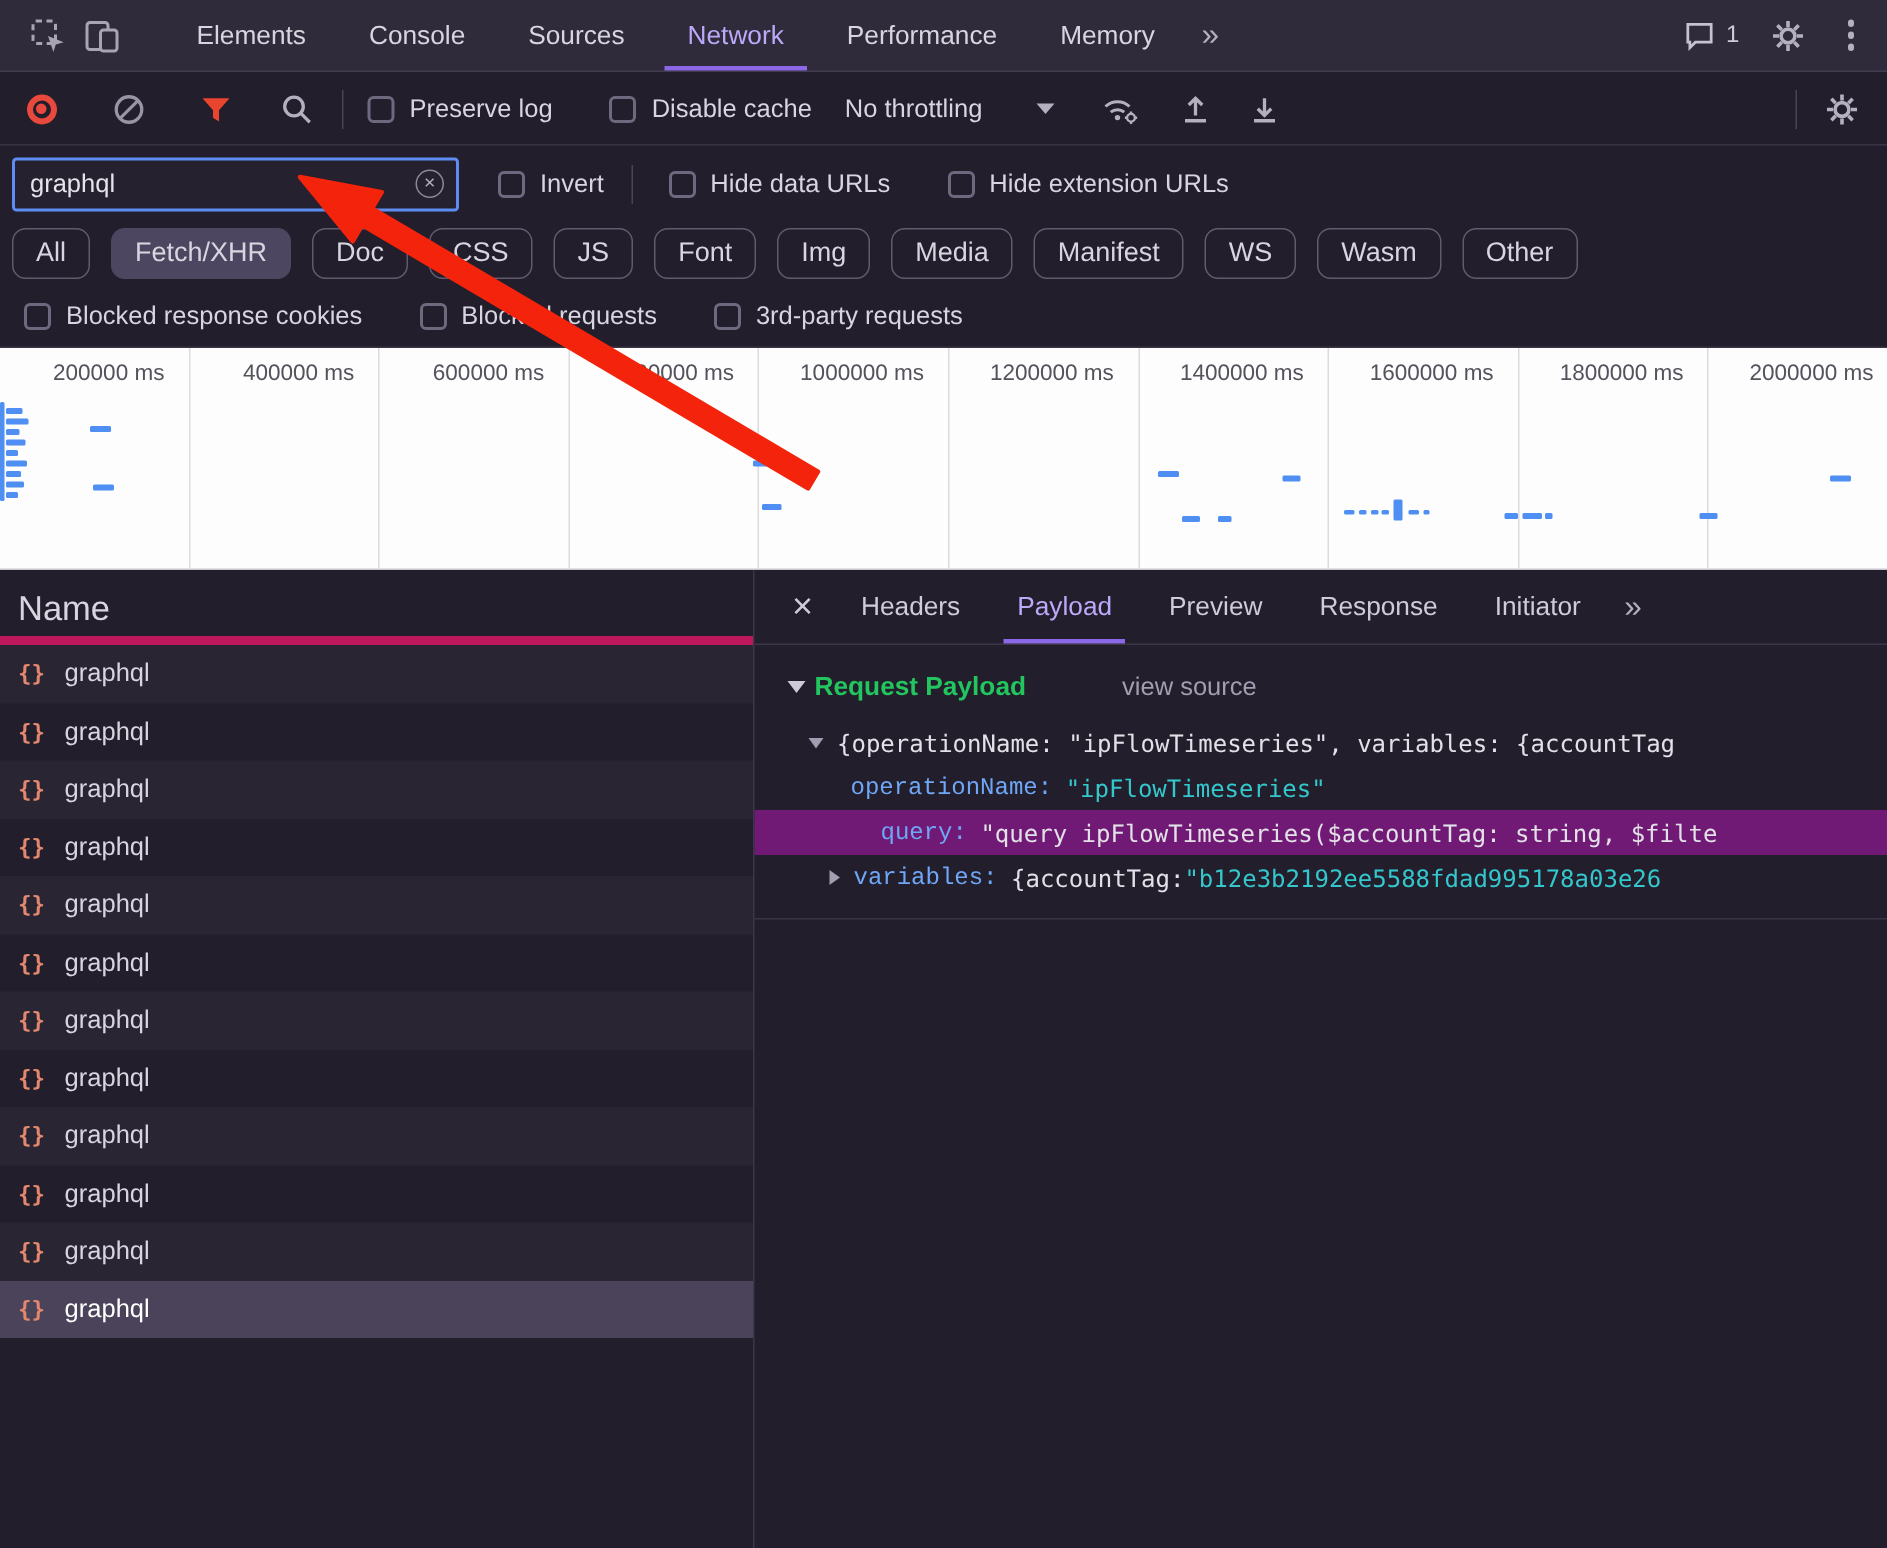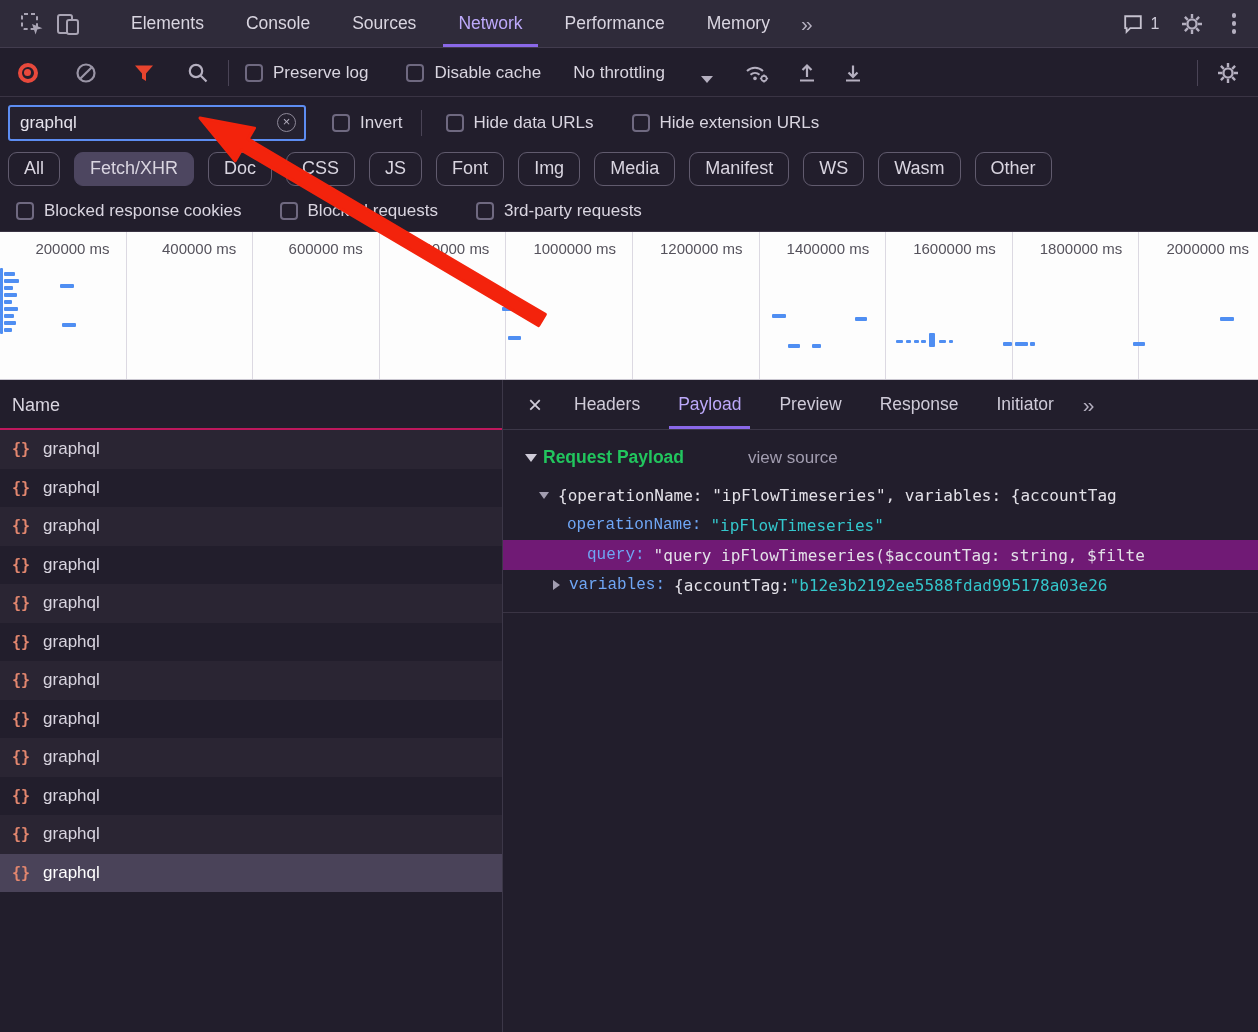--- a/index.html
+++ b/index.html
@@ -25,21 +25,21 @@
 
   
   .net-toolbar { position:absolute; left:0; top:49px; width:100%; height:48px; background:#221e2c;
                  border-bottom:1px solid #3a3444; display:flex; align-items:center; padding-left:18px; }
   .rec { width:20px; height:20px; border-radius:50%; border:4.5px solid #e8493c; position:relative; margin-right:30px; }
   .rec::after { content:""; position:absolute; left:2px; top:2px; width:7px; height:7px; border-radius:50%; background:#e8493c; }
   .vdiv { width:1px; height:26px; background:#4a4456; }
   .cb-group { display:flex; align-items:center; gap:10px; white-space:nowrap; }
   .cb { width:18px; height:18px; border:2px solid #6f6980; border-radius:4px; background:transparent; flex:0 0 auto; }
   .lbl { font-size:17px; color:#d9d5e0; }
-  .throttle { display:flex; align-items:flex-end; gap:36px; margin-left:32px; }
+  .throttle { display:flex; align-items:center; gap:36px; margin-left:22px; }
   .tri-down-sm { width:0; height:0; border-left:6px solid transparent; border-right:6px solid transparent; border-top:7px solid #b5b0c0; }
   .spacer { flex:1; }
 
   
   .filter-row { position:absolute; left:0; top:98px; width:100%; height:49px; display:flex; align-items:center; padding-left:8px; }
   .filter-input { width:298px; height:36px; border:2px solid #5d8df2; border-radius:3px; background:#25212f;
                   display:flex; align-items:center; padding:0 8px 0 10px; }
   .filter-input input { flex:1; background:transparent; border:none; outline:none; color:#e6e3ec;
                         font-size:17px; font-family:"Liberation Sans", sans-serif; min-width:0; }
   .clear-x { width:19px; height:19px; border:1.6px solid #8d8898; border-radius:50%; color:#b5b0c0;
@@ -60,21 +60,21 @@
               border-bottom:1px solid #c9c6d0; overflow:hidden; }
   .tl-scale { display:flex; height:100%; }
   .tl-seg { flex:0 0 126.6px; border-right:1px solid #dcd9e2; font-size:15px; color:#55525c;
             text-align:right; padding:8px 16px 0 0; white-space:nowrap; overflow:hidden; }
   .tl-ticks { position:absolute; left:0; top:0; right:0; bottom:0; }
   .tick { position:absolute; background:#4f8ef2; border-radius:1px; }
 
   
   .main { position:absolute; left:0; top:380px; width:100%; bottom:0; display:flex; }
   .left-pane { flex:0 0 503px; width:503px; border-right:1px solid #3c3748; display:flex; flex-direction:column; min-width:0; }
-  .name-header { height:50px; line-height:50px; padding-left:12px; font-size:18px; color:#d9d5e0; border-bottom:2px solid #be185d; }
+  .name-header { height:50px; line-height:50px; padding-left:12px; font-size:23px; color:#d9d5e0; border-bottom:6px solid #be185d; }
   .request-list { flex:1; overflow:hidden; }
   .req-row { height:38.5px; display:flex; align-items:center; padding-left:12px; gap:13px; font-size:17px; color:#d9d5e0; }
   .req-row.alt { background:#2a2533; }
   .req-row.selected { background:#4a4359; color:#ffffff; }
   .brace-icon { color:#e3876f; font-family:"DejaVu Sans Mono", monospace; font-size:15px; font-weight:bold; letter-spacing:0px; }
 
   .right-pane { flex:1; display:flex; flex-direction:column; min-width:0; }
   .detail-tabs { height:50px; display:flex; align-items:center; border-bottom:1px solid #3c3748; padding-left:12px; }
   .close-x { font-size:24px; color:#cfcbd8; width:40px; text-align:center; }
   .dtab { padding:0 19px; height:100%; display:flex; align-items:center; font-size:17.5px; color:#cfcbd8; position:relative; white-space:nowrap; }

